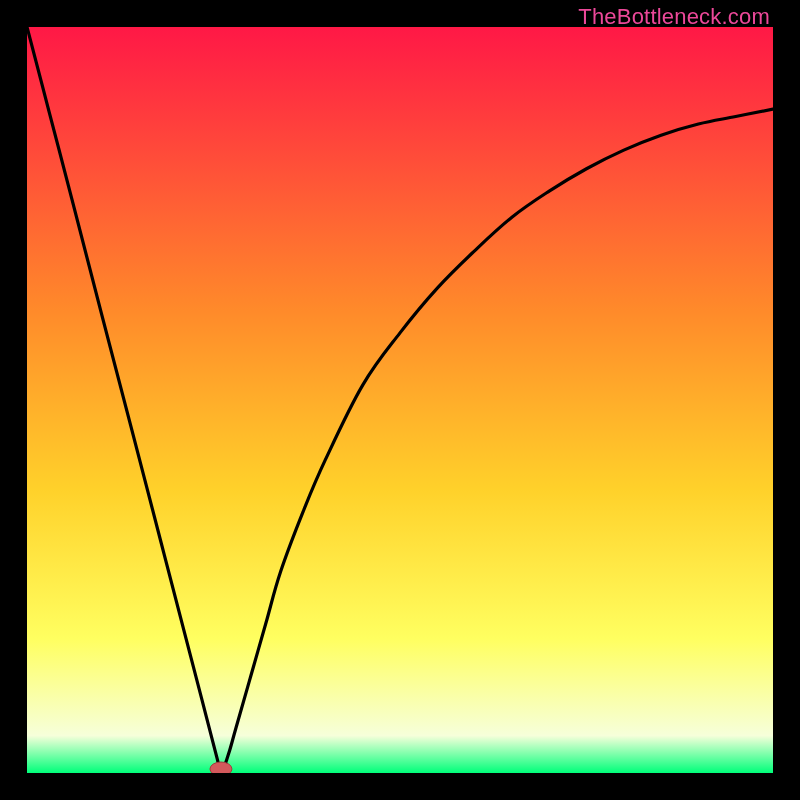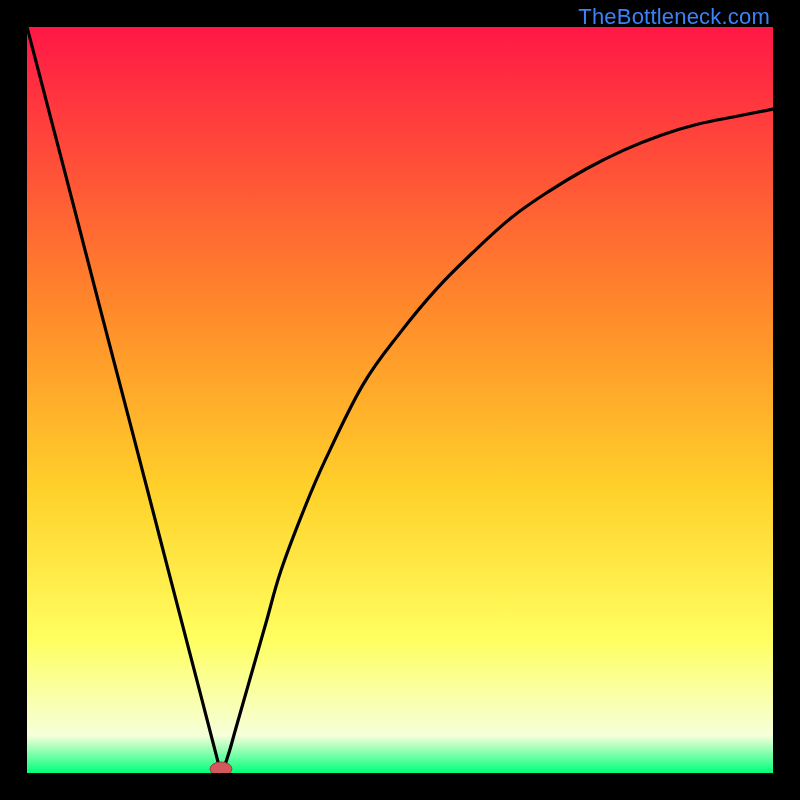--- a/index.html
+++ b/index.html
@@ -25,21 +25,21 @@
     width: 746px;
     height: 746px;
     overflow: hidden;
   }
   .watermark {
     position: absolute;
     top: 4px;
     right: 30px;
     font-family: Arial, Helvetica, sans-serif;
     font-size: 22px;
-    color: #3b82f6;
+    color: #ec4899;
     letter-spacing: 0.2px;
   }
 </style>
 </head>
 <body>
 
 <div class="frame">
   <div class="plot">
     <svg width="746" height="746" viewBox="0 0 746 746">
       <defs>

